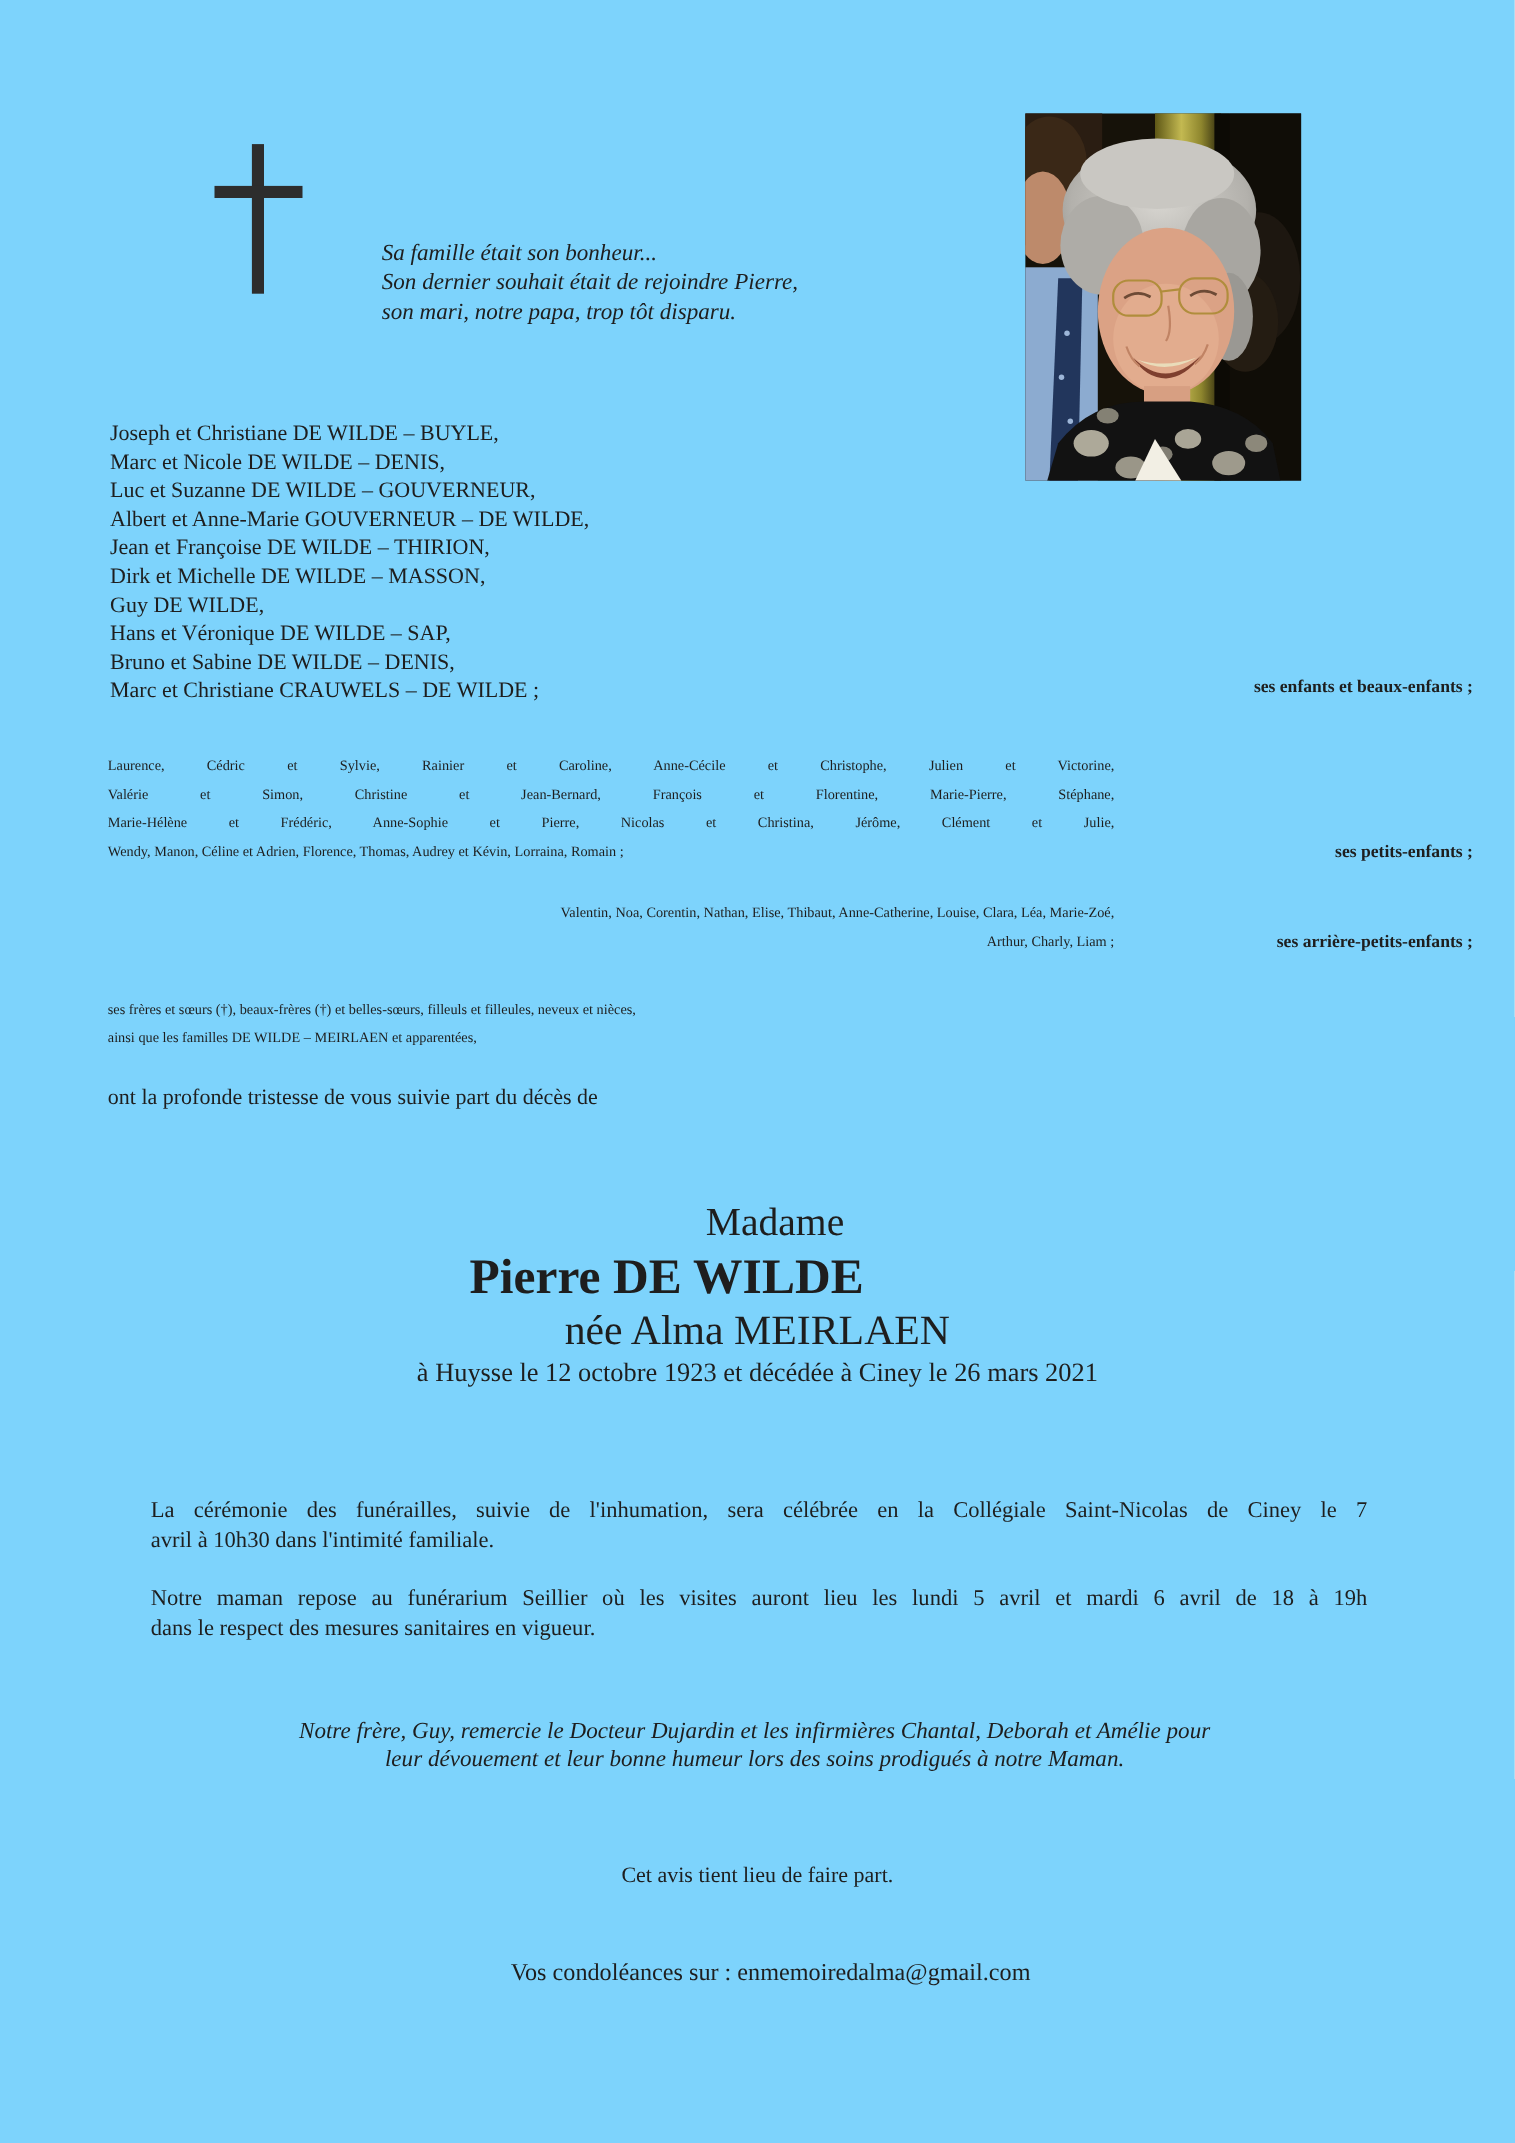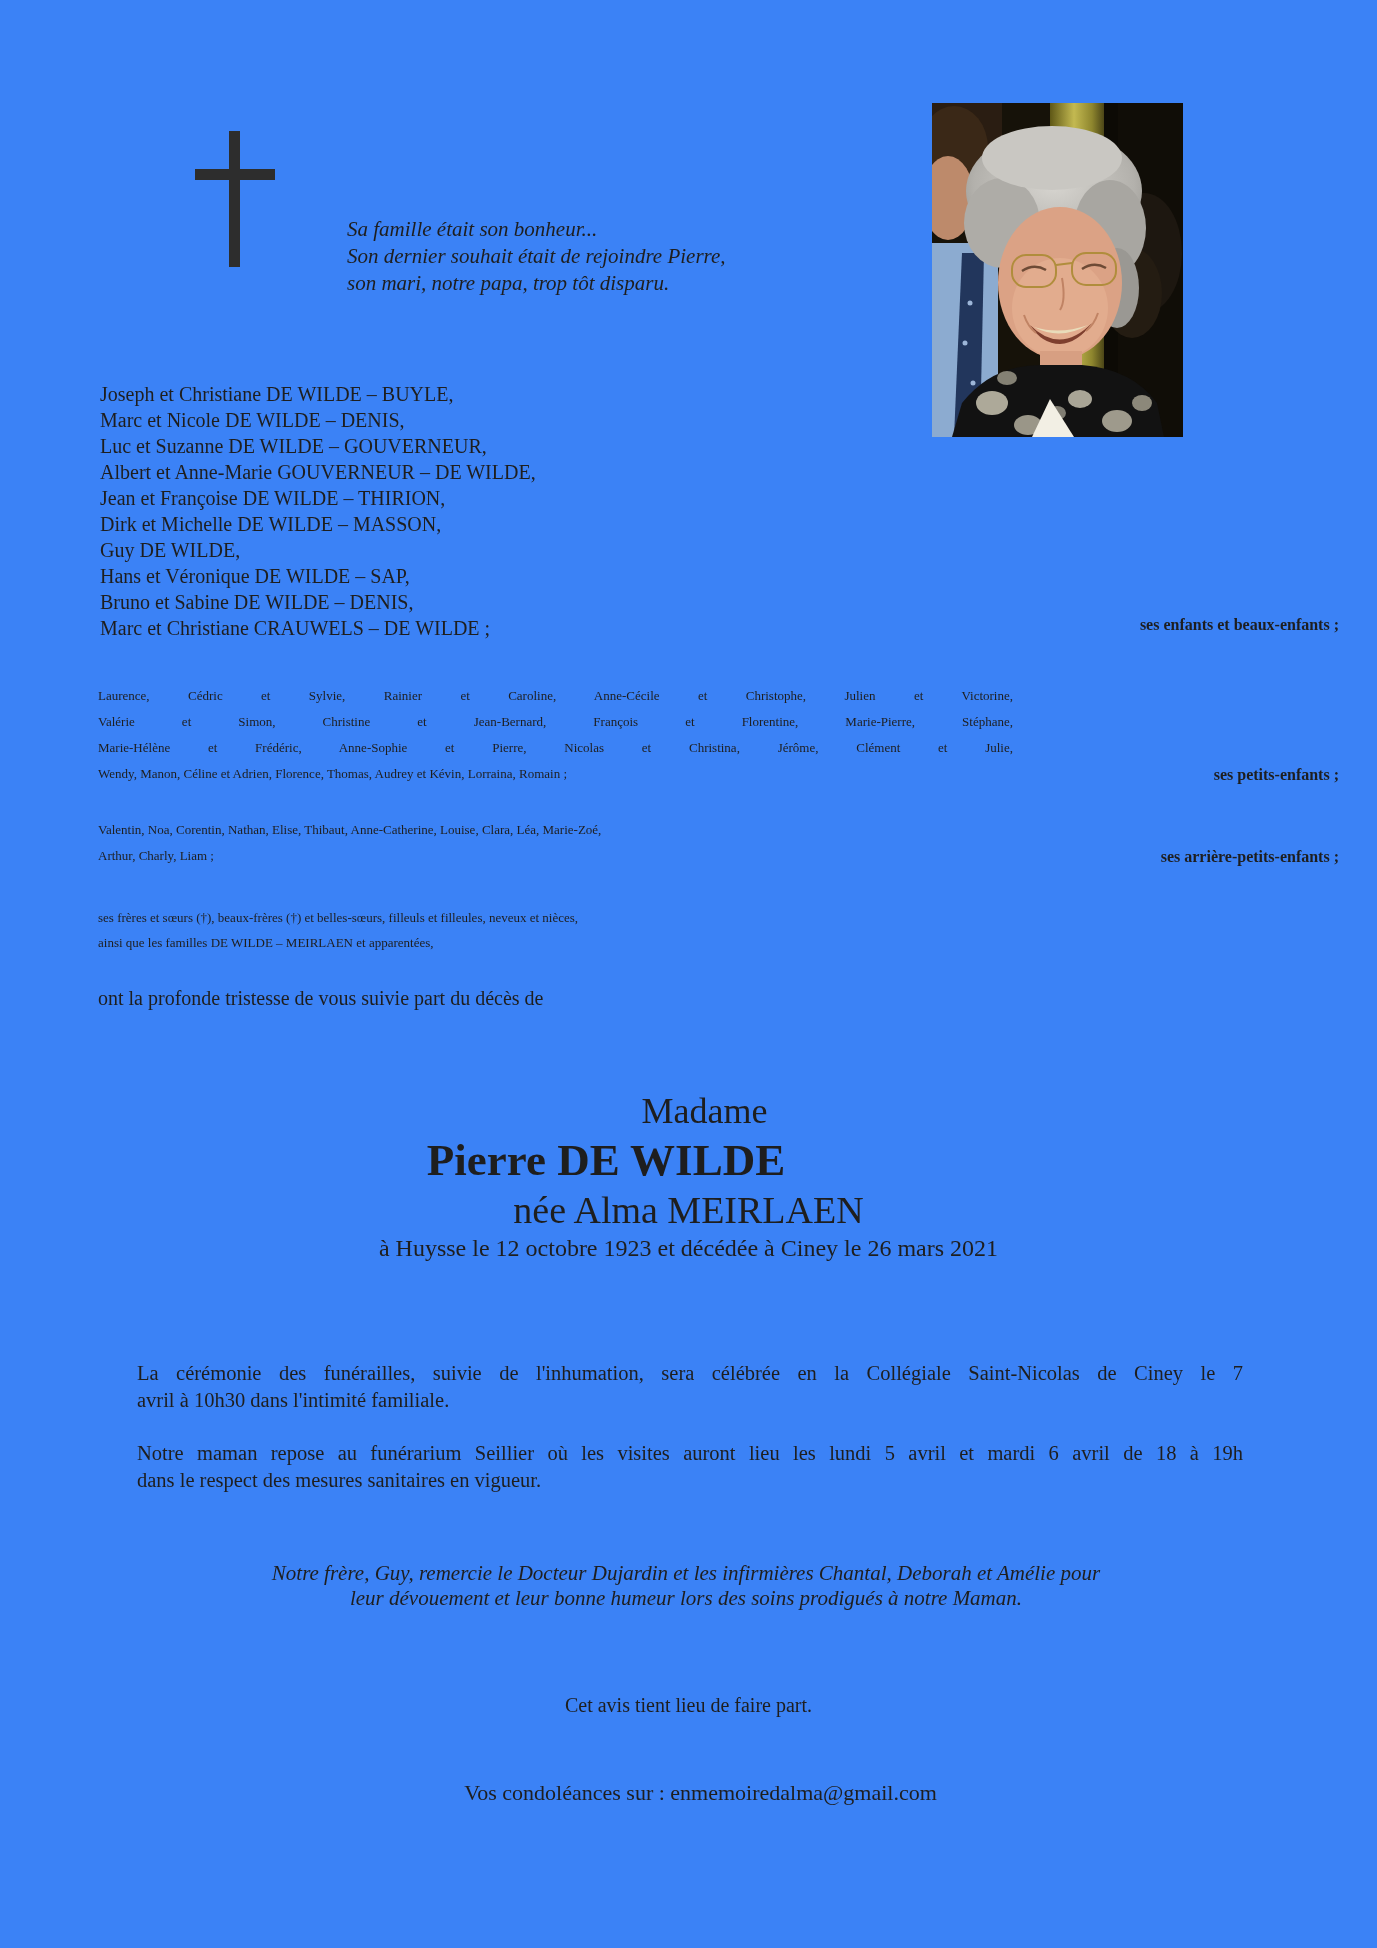--- a/index.html
+++ b/index.html
@@ -1,20 +1,20 @@
 <!DOCTYPE html>
 <html><head>
 <meta charset="utf-8">
 <style>
   html,body { margin:0; padding:0; background:#e8e8e8; }
   .page {
     position:relative;
     width:1377px; height:1948px;
     margin:0 auto;
-    background:#3b82f6;
+    background:#7dd3fc;
     font-family:"Liberation Serif","DejaVu Serif",serif;
     color:#1e1e1e;
     overflow:hidden;
   }
   .abs { position:absolute; }
 
   
   .cross-v { left:229px; top:131px; width:11px; height:136px; background:#2d2d2d; }
   .cross-h { left:195px; top:169px; width:80px; height:11px; background:#2d2d2d; }
 
@@ -27,21 +27,21 @@
   
   .children { left:100px; top:381px; font-size:20px; line-height:26px; white-space:nowrap; }
 
   .side-label { right:38px; width:520px; text-align:right; font-weight:bold; font-size:16px; line-height:26px; white-space:nowrap; }
   .lbl-children { top:612px; }
   .lbl-grandchildren { top:762px; }
   .lbl-ggc { top:844px; }
 
   .par { left:98px; font-size:13px; line-height:26px; }
   .grandchildren { top:683px; width:915px; }
-  .ggc { top:817px; width:915px; }
+  .ggc { top:817px; width:915px;text-align:right; }
   .relatives { top:905px; line-height:25px; white-space:nowrap; }
   .announce { left:98px; top:985px; font-size:20px; line-height:26px; white-space:nowrap; }
 
   .j { text-align:justify; text-align-last:justify; }
 
   
   .t-madame { left:16px; top:1089px; width:1377px; text-align:center; font-weight:normal; font-size:36px; line-height:44px; }
   .t-name   { left:0; top:1134px; width:1212px; text-align:center; font-weight:bold; font-size:45px; line-height:52px; }
   .t-maiden { left:0; top:1188px; width:1377px; text-align:center; font-size:38px; line-height:44px; }
   .t-dates  { left:0; top:1234px; width:1377px; text-align:center; font-size:24px; line-height:29px; }

